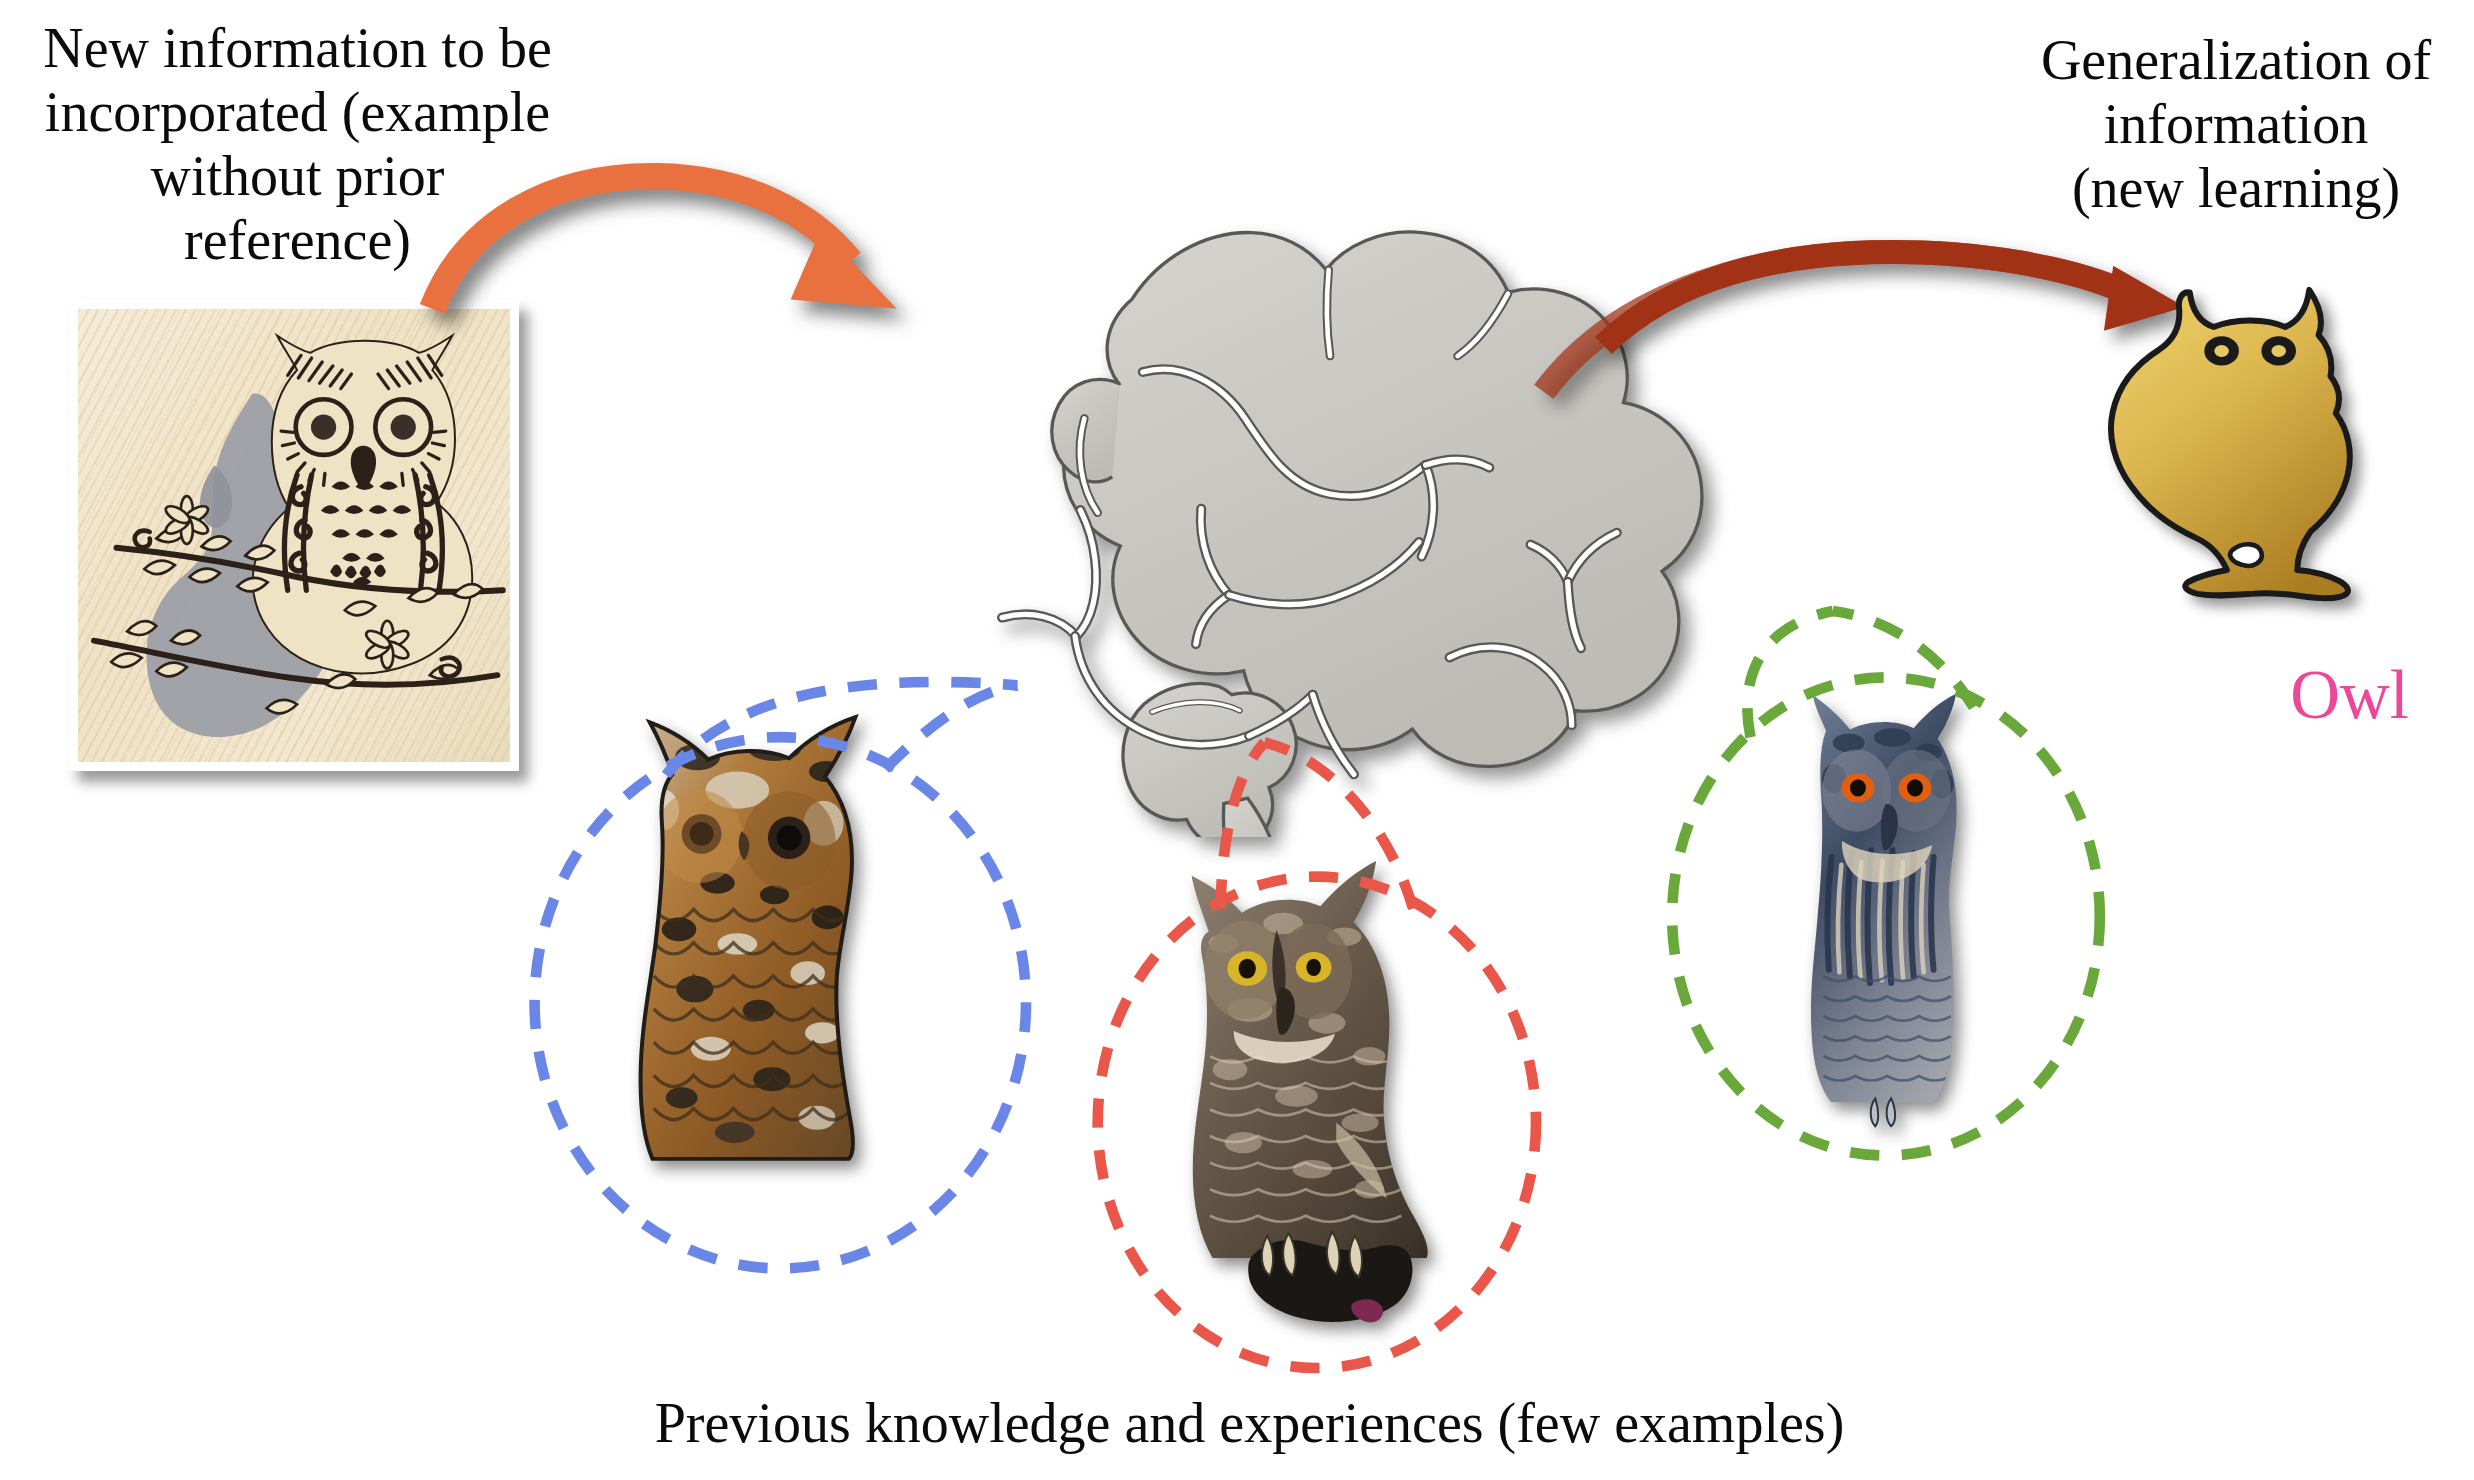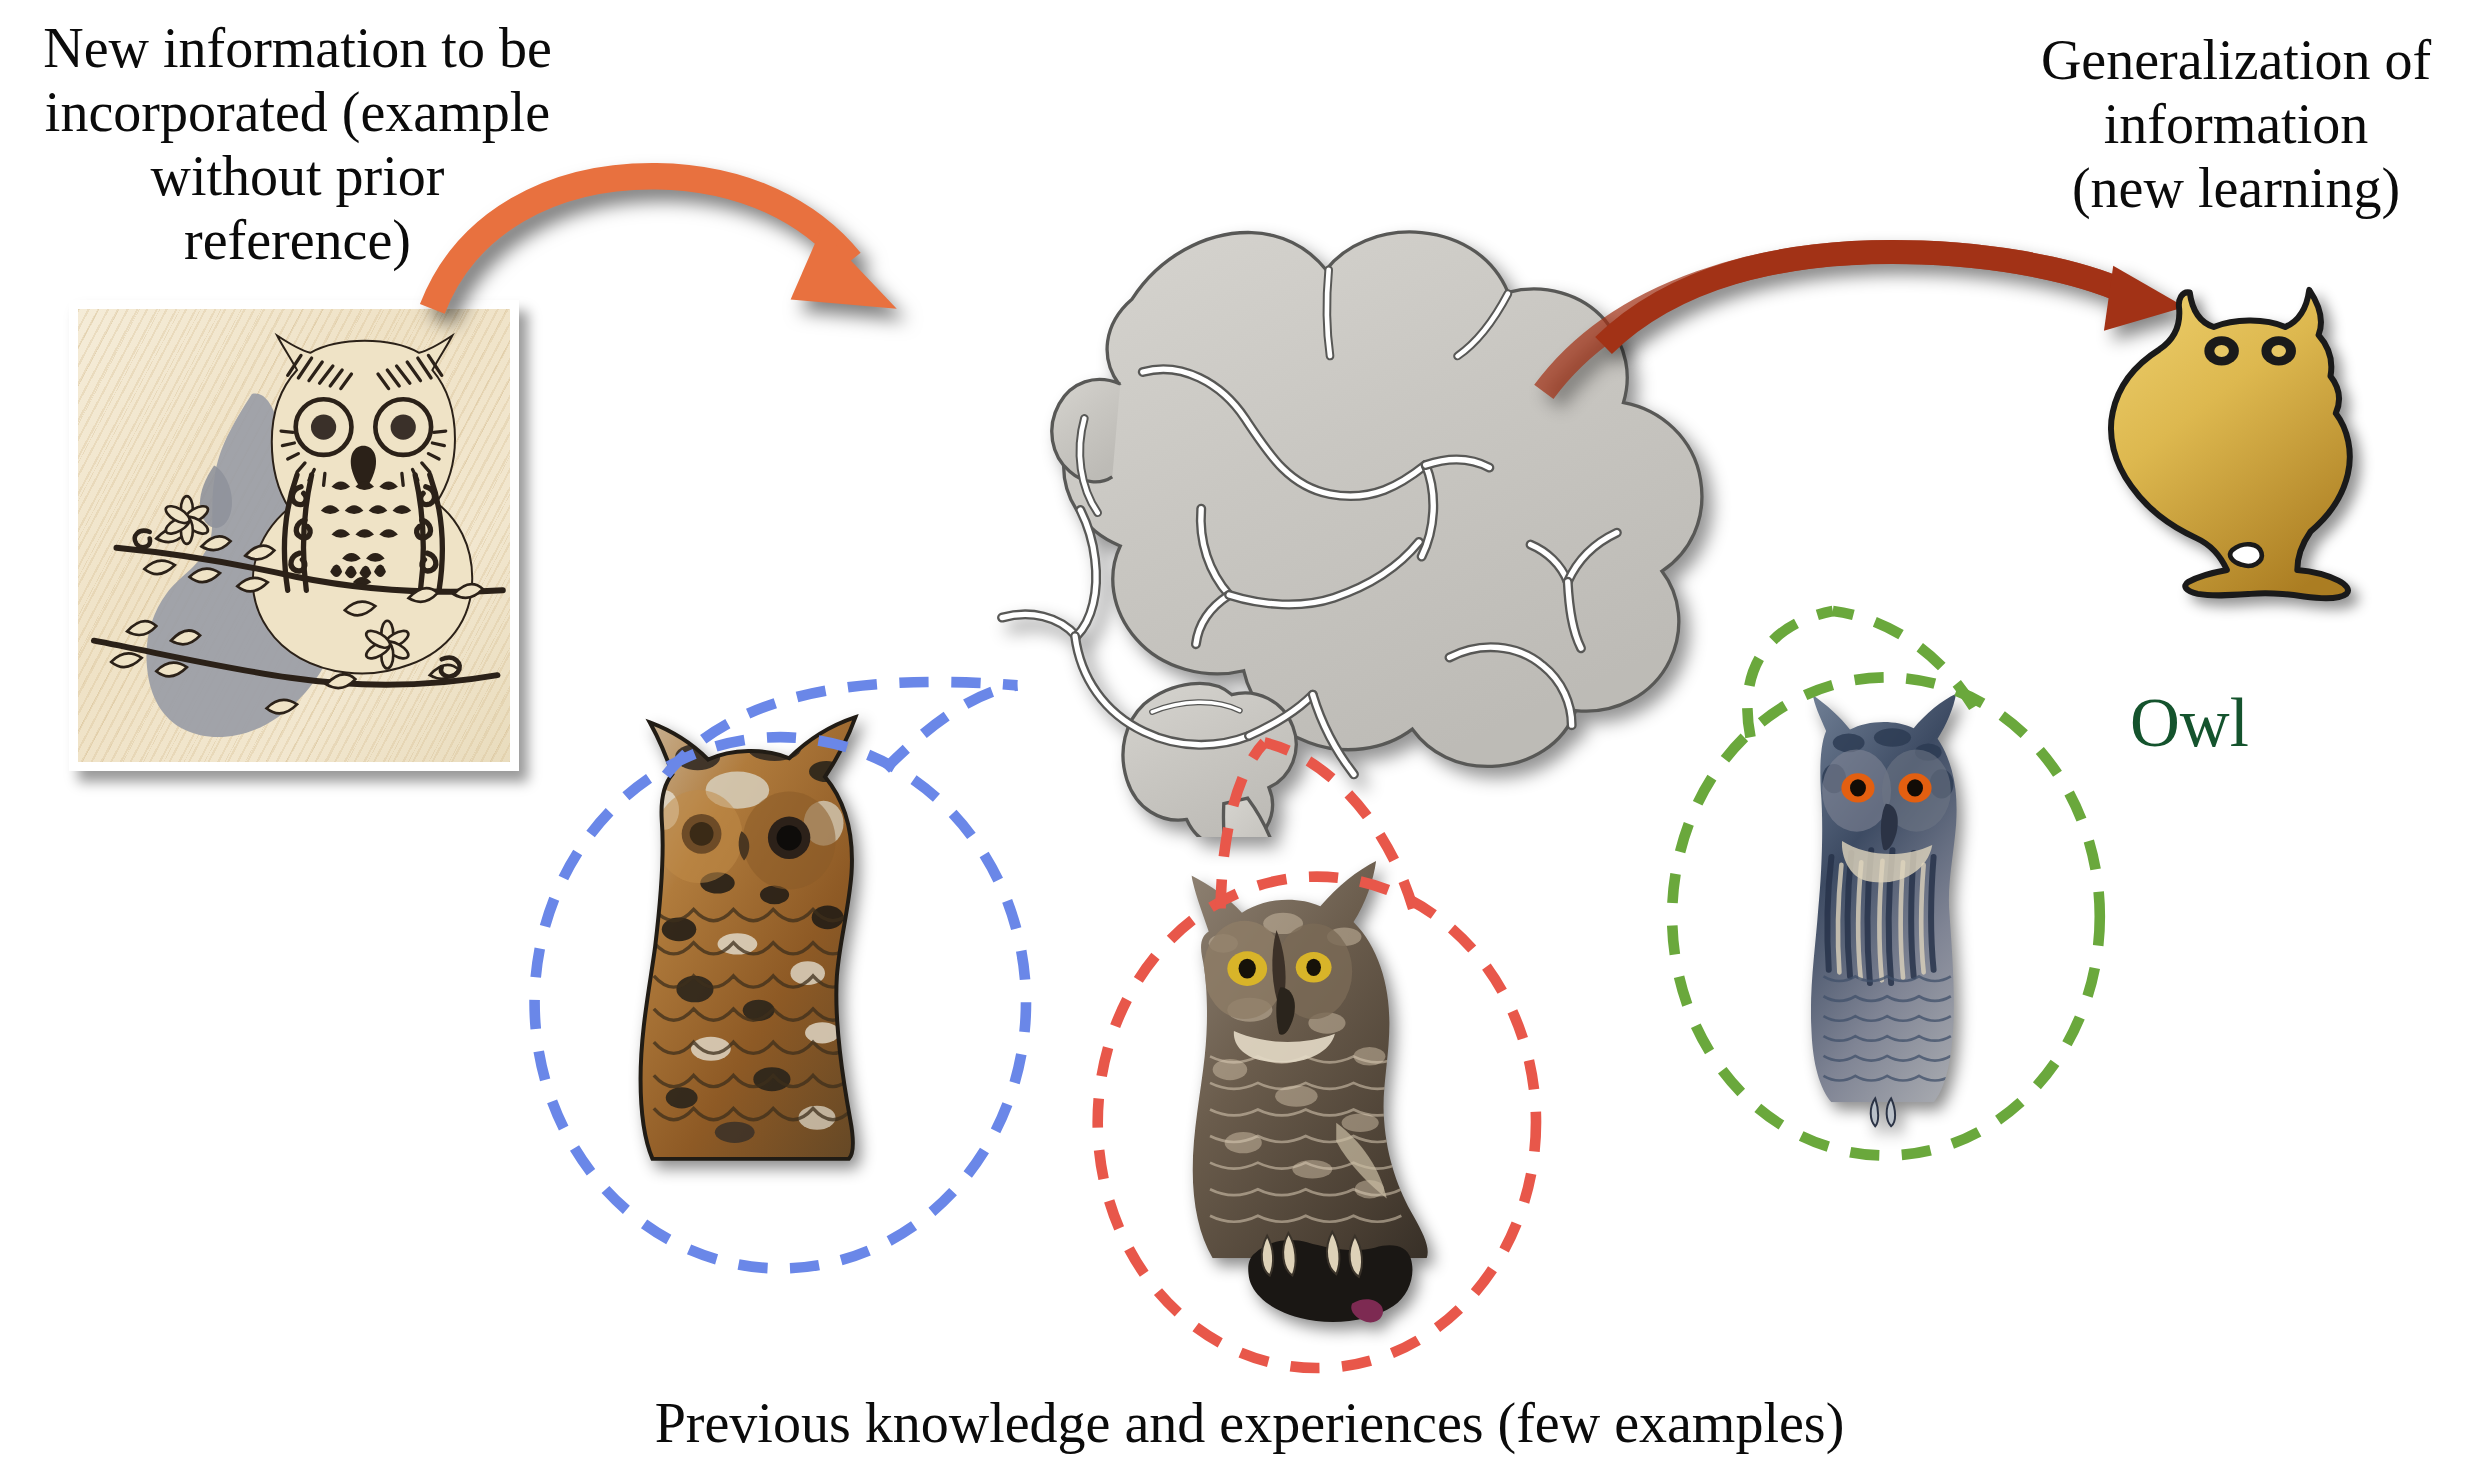--- a/index.html
+++ b/index.html
@@ -7,21 +7,21 @@
     position:relative;
     width:2475px;height:1481px;
     background:#ffffff;
     overflow:hidden;
     font-family:"Liberation Serif", serif;
   }
   .txt{position:absolute;color:#0b0b0b;line-height:1.14;text-align:center;white-space:pre-line;padding-left:12px;}
   #label-new-info{left:0px;top:17.3px;width:571px;font-size:56px;}
   #label-generalization{left:1975px;top:29px;width:498px;font-size:56px;}
   #label-previous{left:0px;top:1384px;width:2475px;font-size:56px;text-align:center;margin-top:8px;}
-  #label-owl{left:2118px;top:684px;width:279px;font-size:69px;color:#14532d;text-align:left;}
+  #label-owl{left:2118px;top:656px;width:279px;font-size:69px;color:#ec4899;text-align:right;}
 
   
   #wood-card{
     position:absolute;left:69px;top:300px;width:450px;height:471px;
     background:#ffffff;
     padding:9.3px;box-sizing:border-box;
     box-shadow:9.3px 10.6px 12px rgba(0,0,0,.40);
   }
   #wood-inner{position:relative;width:100%;height:100%;overflow:hidden;
     background:

